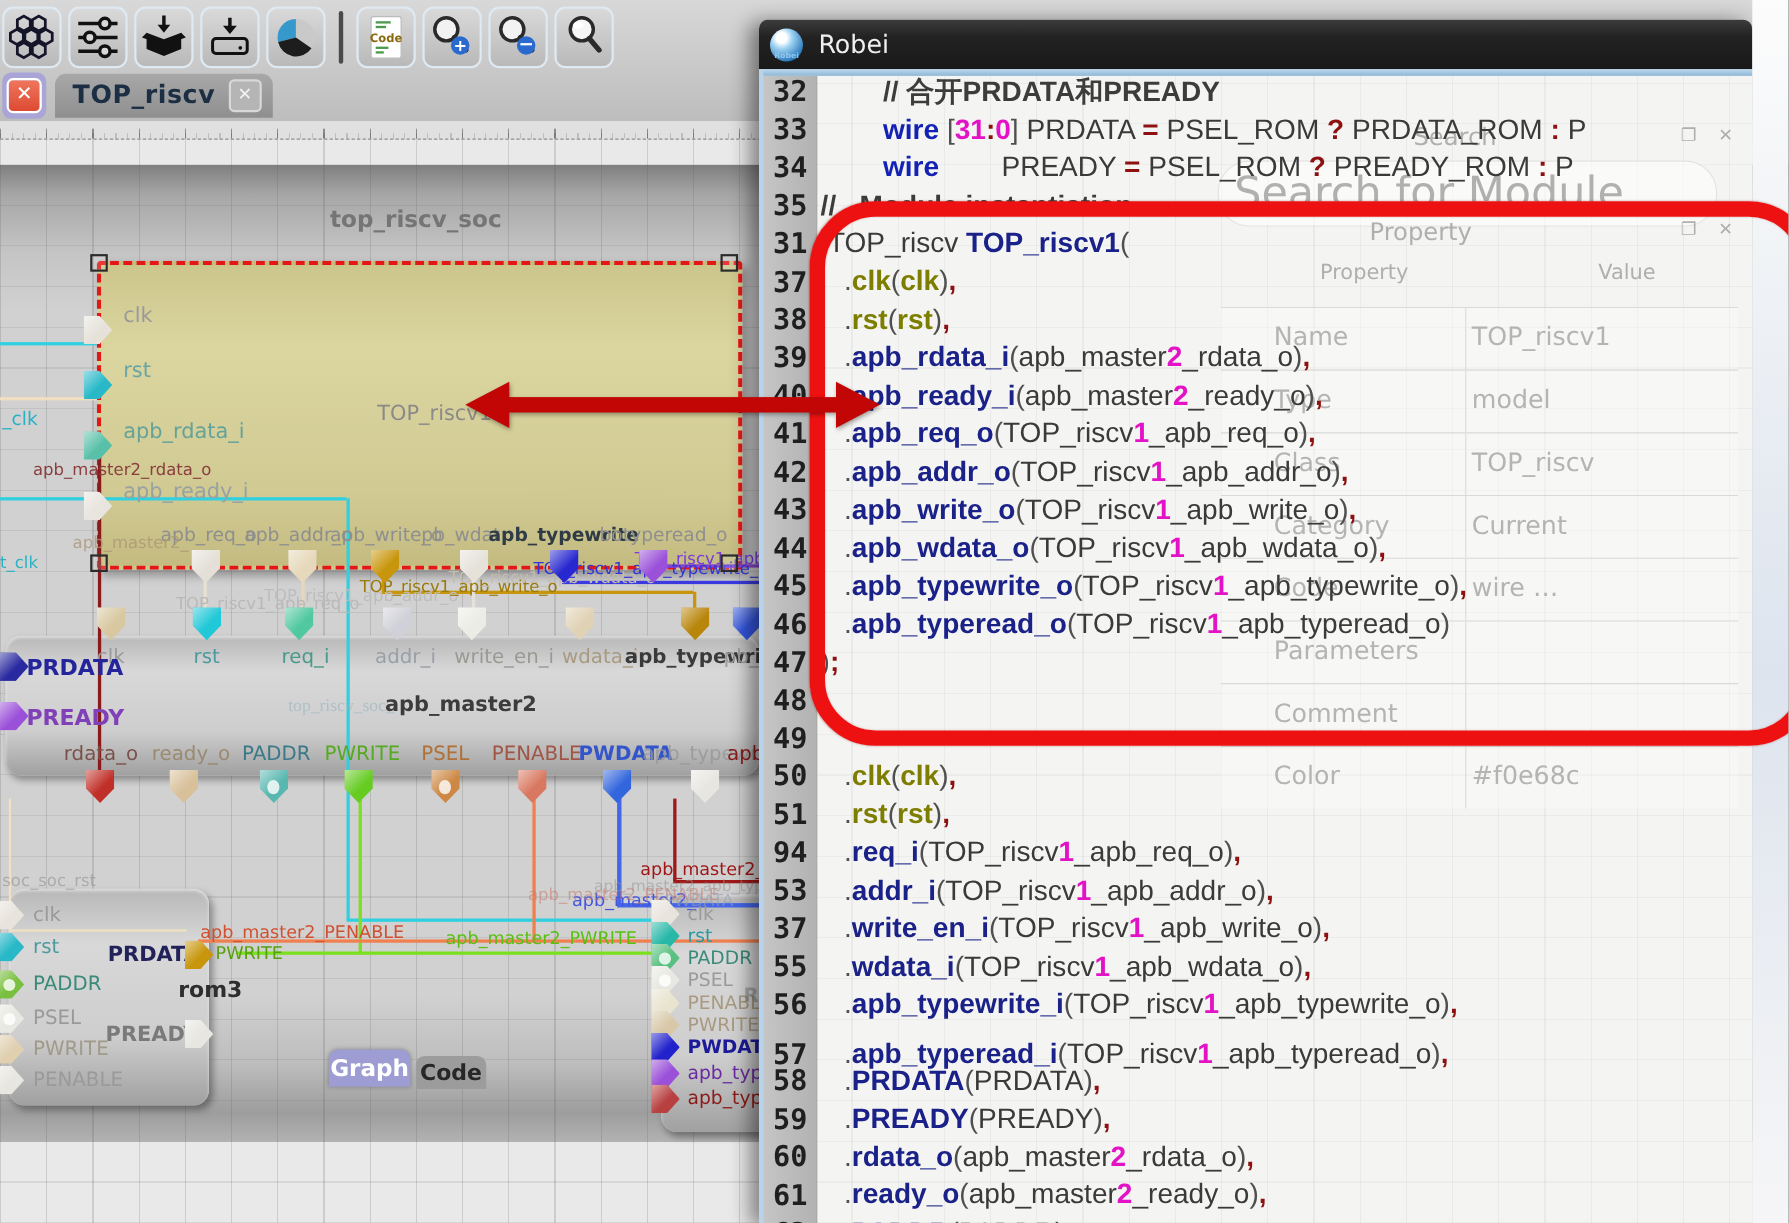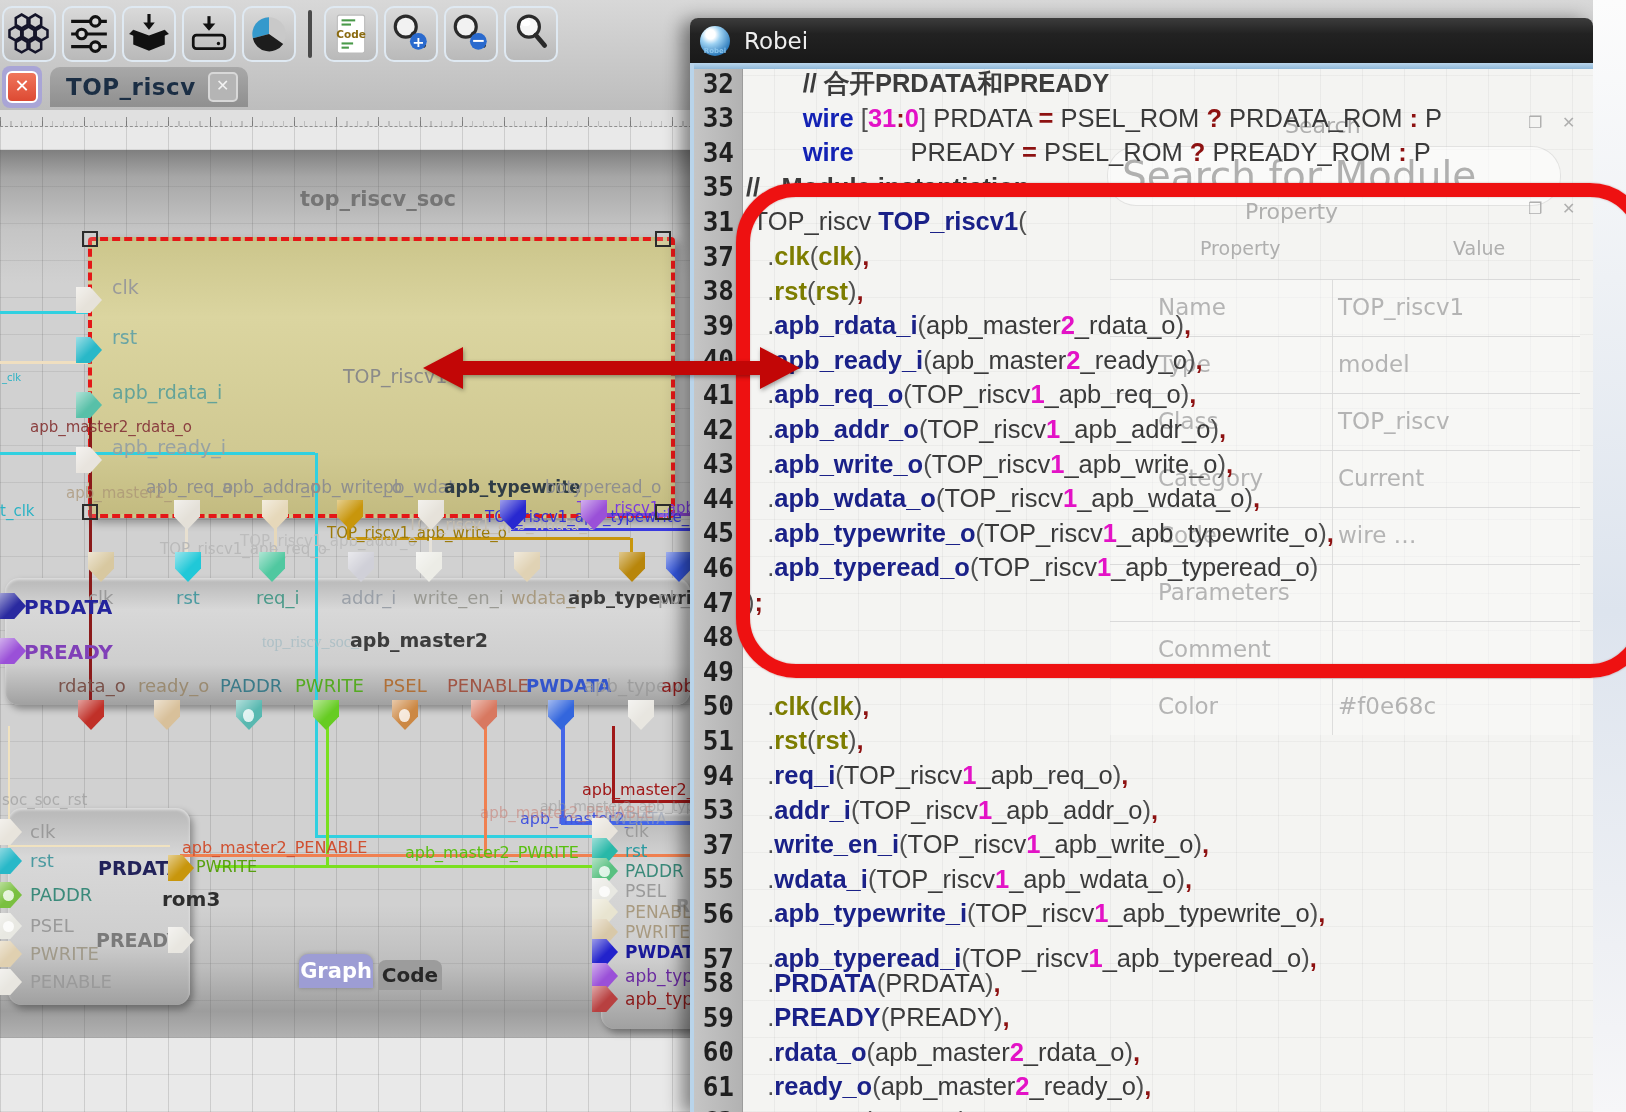--- a/index.html
+++ b/index.html
@@ -151,21 +151,21 @@
         <div class="clabel" style="left: 444px; top: 352px; font-size: 17px; color: rgb(47, 60, 70); font-weight: bold;">apb_typewrite</div>
         <div class="clabel" style="left: 545px; top: 352px; font-size: 17px; color: rgb(143, 143, 143);">botyperead_o</div>
         <div class="clabel" style="left: 160px; top: 415px; font-size: 15px; color: rgb(185, 185, 185);">TOP_riscv1_apb_req_o</div>
         <div class="clabel" style="left: 240px; top: 407px; font-size: 15px; color: rgb(189, 189, 189);">TOP_riscv1_apb_addr_o</div>
         <div class="clabel" style="left: 327px; top: 399px; font-size: 15px; color: rgb(156, 122, 8);">TOP_riscv1_apb_write_o</div>
         <div class="clabel" style="left: 408px; top: 391px; font-size: 15px; color: rgb(196, 188, 174);">TOP_riscv1_apb_wdata_o</div>
         <div class="clabel" style="left: 485px; top: 383px; font-size: 15px; color: rgb(52, 52, 214);">TOP_riscv1_apb_typewrite_o</div>
         <div class="clabel" style="left: 577px; top: 374px; font-size: 15px; color: rgb(122, 58, 224);">TOP_riscv1_apb_type</div>
         <div class="clabel" style="left: 30px; top: 293px; font-size: 15px; color: rgb(139, 64, 64);">apb_master2_rdata_o</div>
         <div class="clabel" style="left: 66px; top: 359px; font-size: 15px; color: rgba(170, 148, 118, 0.75);">apb_master2_</div>
-        <div class="clabel" style="left: 2px; top: 246px; font-size: 10px; color: rgb(42, 178, 196);">_clk</div>
+        <div class="clabel" style="left: 2px; top: 246px; font-size: 17px; color: rgb(42, 178, 196);">_clk</div>
         <div class="clabel" style="left: 0px; top: 377px; font-size: 15px; color: rgb(42, 178, 196);">t_clk</div>
         <div class="clabel" style="left: 88px; top: 462px; font-size: 18px; color: rgb(154, 154, 154);">clk</div>
         <div class="clabel" style="left: 176px; top: 462px; font-size: 18px; color: rgb(74, 154, 160);">rst</div>
         <div class="clabel" style="left: 256px; top: 462px; font-size: 18px; color: rgb(74, 154, 138);">req_i</div>
         <div class="clabel" style="left: 341px; top: 462px; font-size: 18px; color: rgb(154, 160, 168);">addr_i</div>
         <div class="clabel" style="left: 413px; top: 462px; font-size: 18px; color: rgb(154, 154, 148);">write_en_i</div>
         <div class="clabel" style="left: 511px; top: 462px; font-size: 18px; color: rgb(168, 154, 128);">wdata_i</div>
         <div class="clabel" style="left: 568px; top: 462px; font-size: 18px; color: rgb(58, 58, 58); font-weight: bold;">apb_typewrite</div>
         <div class="clabel" style="left: 658px; top: 462px; font-size: 18px; color: rgb(154, 154, 154);">pb_</div>
         <div class="clabel" style="left: 24px; top: 470px; font-size: 20px; color: rgb(36, 36, 156); font-weight: bold;">PRDATA</div>

